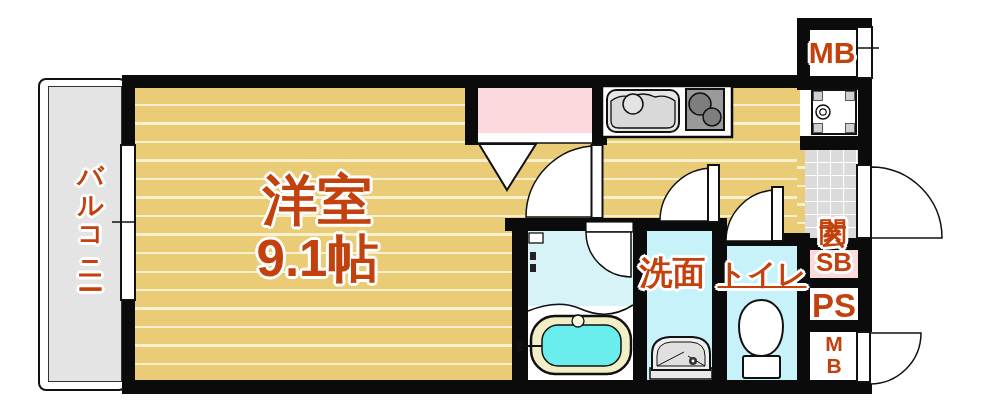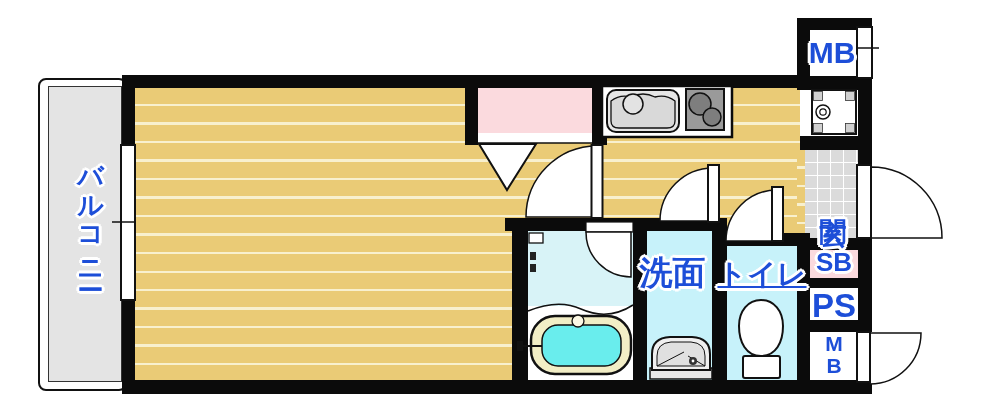--- a/index.html
+++ b/index.html
@@ -25,21 +25,21 @@
   .balcony-outer{
     position:absolute;left:38px;top:78px;width:85px;height:309px;
     border:2.5px solid #111;border-radius:8px;background:#fff;
   }
   .balcony-inner{
     position:absolute;left:48px;top:86px;width:74px;height:296px;
     background:#E4E4E4;border:1.5px solid #333;box-sizing:border-box;
   }
   svg.overlay{position:absolute;left:0;top:0;pointer-events:none;}
   .lbl{
-    position:absolute;color:#1d4ed8;font-weight:bold;text-align:center;
+    position:absolute;color:#c2410c;font-weight:bold;text-align:center;
     text-shadow:
       -3px 0 0 #fff,3px 0 0 #fff,0 -3px 0 #fff,0 3px 0 #fff,
       -2px -2px 0 #fff,2px -2px 0 #fff,-2px 2px 0 #fff,2px 2px 0 #fff;
     white-space:nowrap;line-height:1.05;
   }
   .vert{writing-mode:vertical-rl;text-orientation:upright;letter-spacing:3px;}
 </style>
 </head>
 <body>
 
@@ -178,20 +178,22 @@
       <circle cx="693" cy="361" r="1.4" fill="#fff"></circle>
     </g>
 
     <g>
       <rect x="743" y="356" width="37" height="22" rx="2" fill="#ffffff" stroke="#111" stroke-width="2"></rect>
       <path d="M 761,300 C 774,300 783,311 783,326 C 783,342 776,356 761,356 C 746,356 739,342 739,326 C 739,311 748,300 761,300 Z" fill="#ffffff" stroke="#111" stroke-width="2"></path>
     </g>
   </svg>
 
   <div class="lbl vert" style="left:70px;top:118px;width:34px;height:190px;font-size:26px;">バルコニー</div>
+  <div class="lbl" style="left:180px;top:172px;width:275px;font-size:55px;">洋室</div>
+  <div class="lbl" style="left:180px;top:232px;width:275px;font-size:51px;">9.1帖</div>
   <div class="lbl" style="left:802px;top:37px;width:60px;font-size:30px;">MB</div>
   <div class="lbl vert" style="left:817px;top:158px;width:30px;height:80px;font-size:27px;letter-spacing:1px;">玄関</div>
   <div class="lbl" style="left:804px;top:249px;width:60px;font-size:26px;">SB</div>
   <div class="lbl" style="left:804px;top:289px;width:60px;font-size:33px;">PS</div>
   <div class="lbl" style="left:804px;top:333px;width:60px;font-size:21px;">
     <div>M</div>
     <div>B</div>
   </div>
   <div class="lbl" style="left:605px;top:256px;width:135px;font-size:33px;font-family:Liberation Serif, serif;">洗面</div>
   <div class="lbl" style="left:697px;top:259px;width:130px;font-size:29px;text-decoration:underline;">トイレ</div>

